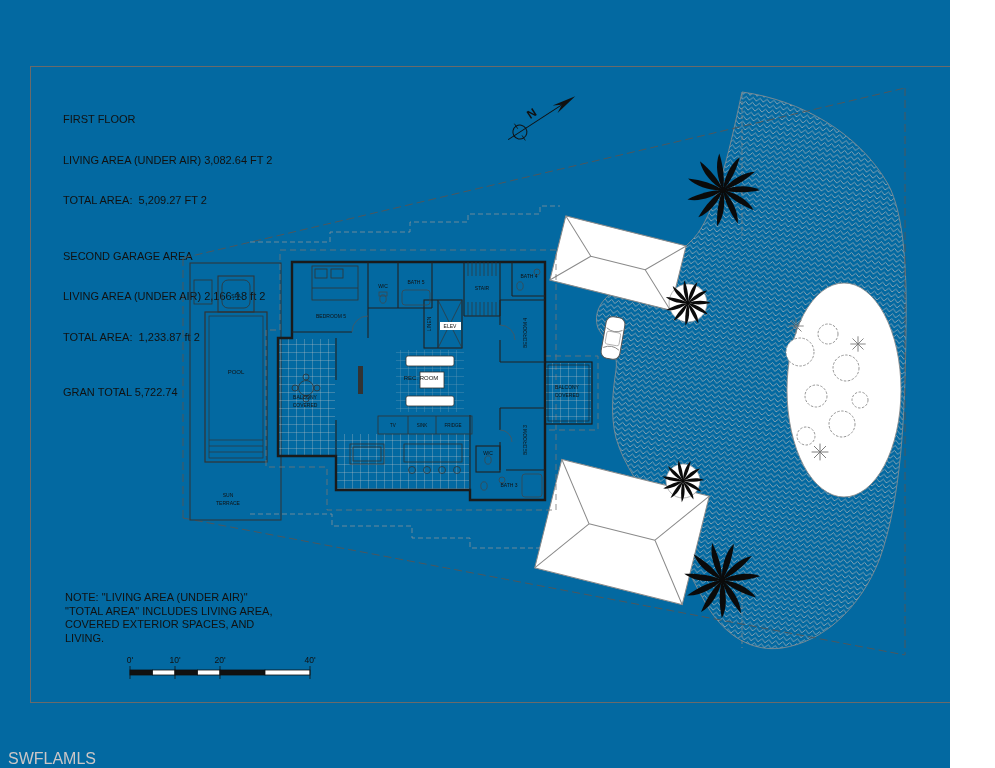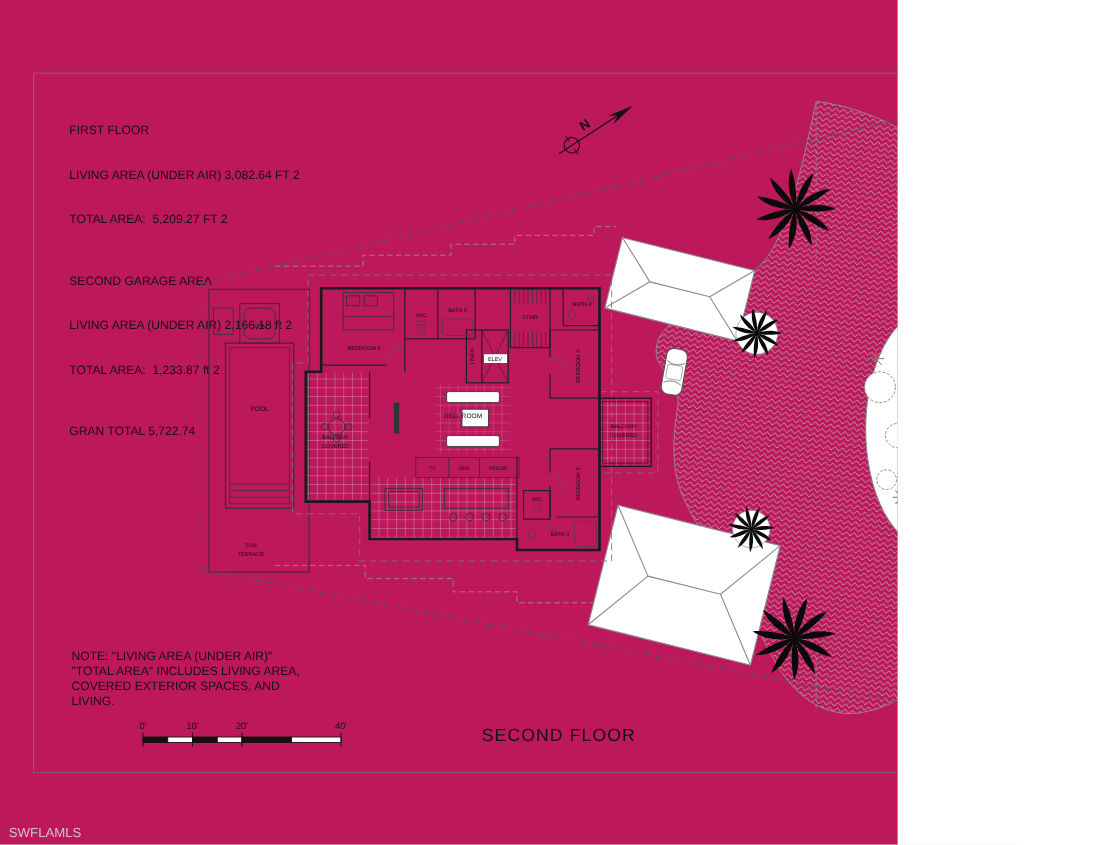--- a/index.html
+++ b/index.html
@@ -1,25 +1,25 @@
 <!DOCTYPE html>
 <html><head>
 <meta charset="utf-8">
 <style>
   *{margin:0;padding:0;box-sizing:border-box}
   html,body{background:#fff}
   body{font-family:"Liberation Sans",sans-serif}
-  .sheet{position:relative;width:816px;height:768px;background:#be185d;overflow:hidden}
+  .sheet{position:relative;width:950px;height:768px;background:#0369a1;overflow:hidden}
   .border-frame{position:absolute;left:30px;top:66px;width:936px;height:637px;border:1px solid #6a6a6a}
   .header{position:absolute;left:63px;top:86px;font-size:11px;color:#111;line-height:13.5px;white-space:pre}
   .h-line{height:13.5px}
   .h-gap{margin-top:15px}
   .note{position:absolute;left:65px;top:591px;font-size:11px;color:#111;line-height:13.5px}
   .title{position:absolute;left:393px;top:661px;width:230px;text-align:center;font-size:16px;letter-spacing:1px;color:#111}
-  .watermark{position:absolute;left:8px;top:750px;font-size:12px;color:#cbc6c6}
+  .watermark{position:absolute;left:8px;top:750px;font-size:16px;color:#cbc6c6}
   .plan-svg{position:absolute;left:0;top:0}
   svg text{font-family:"Liberation Sans",sans-serif;fill:#111}
   .r{font-size:6px;text-anchor:middle}
   .s{font-size:5px;text-anchor:middle}
   .xs{font-size:4.5px;text-anchor:middle}
   .tick{font-size:8.5px;text-anchor:middle}
   .north{font-size:12px;font-weight:bold;text-anchor:middle}
 </style>
 </head>
 <body>
@@ -292,16 +292,15 @@
         <line x1="220" y1="666" x2="220" y2="679"></line>
         <line x1="310" y1="666" x2="310" y2="679"></line>
       </g>
       <text class="tick" x="130" y="663">0'</text>
       <text class="tick" x="175" y="663">10'</text>
       <text class="tick" x="220" y="663">20'</text>
       <text class="tick" x="310" y="663">40'</text>
     </g>
   </svg>
 
-  <div class="title">SECOND FLOOR</div>
   <div class="watermark">SWFLAMLS</div>
 
 </div>
 
 </body></html>

